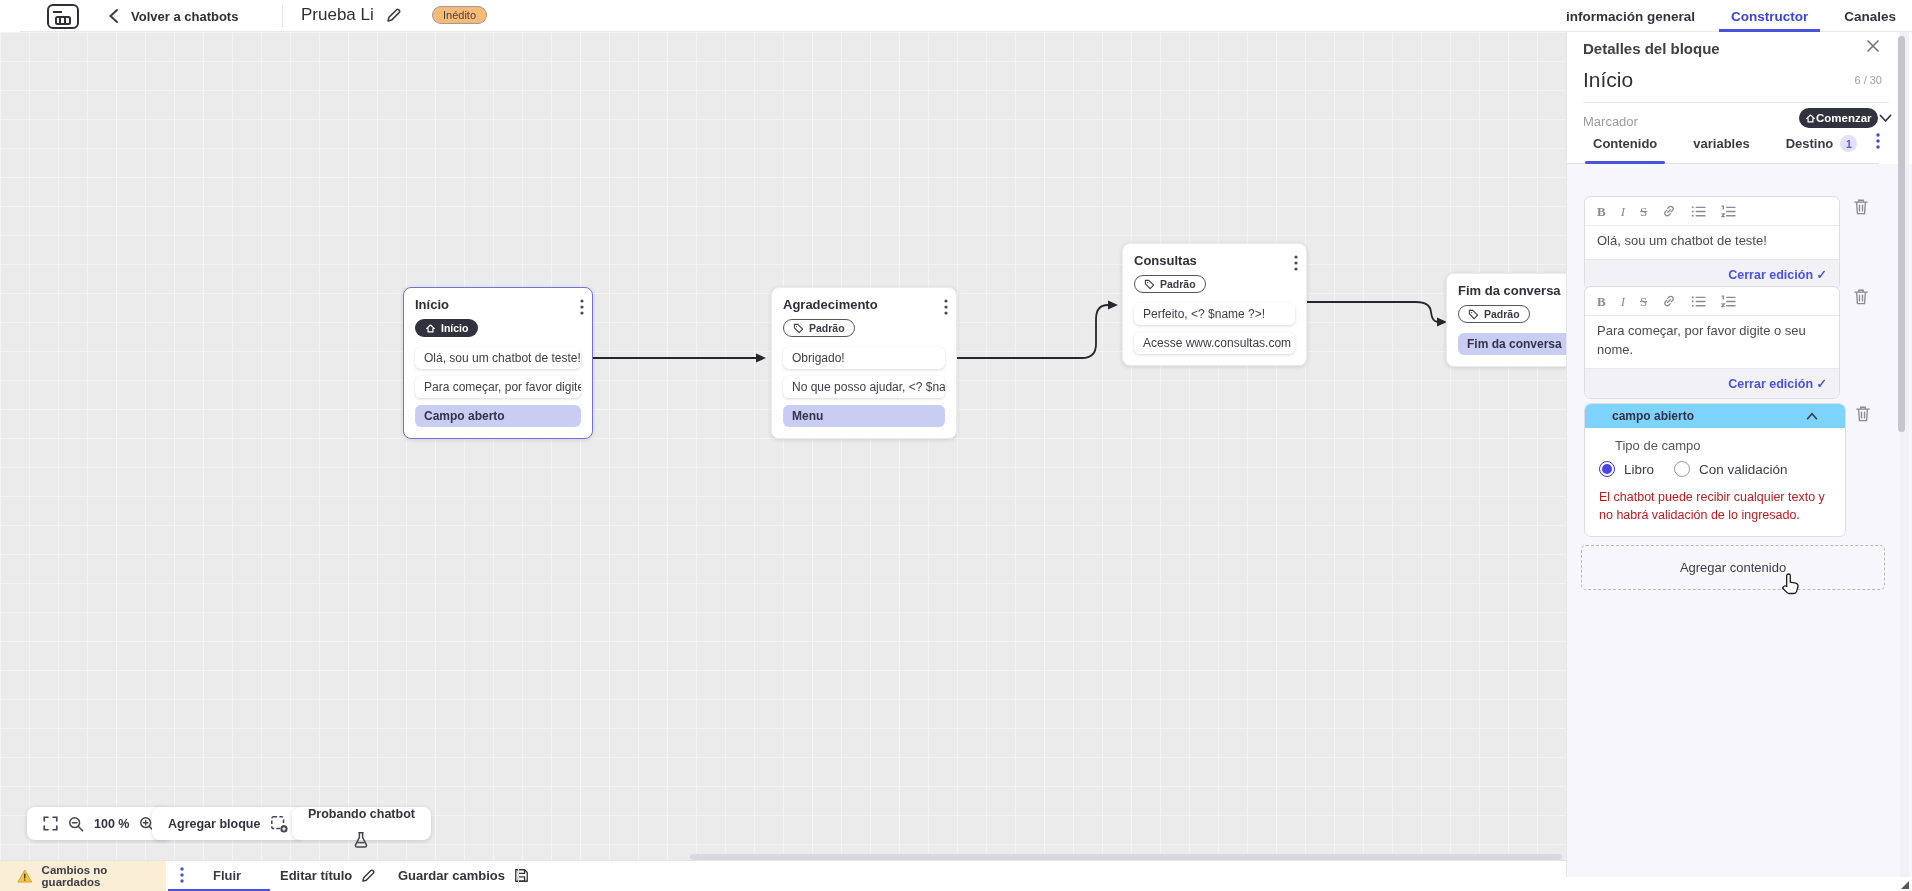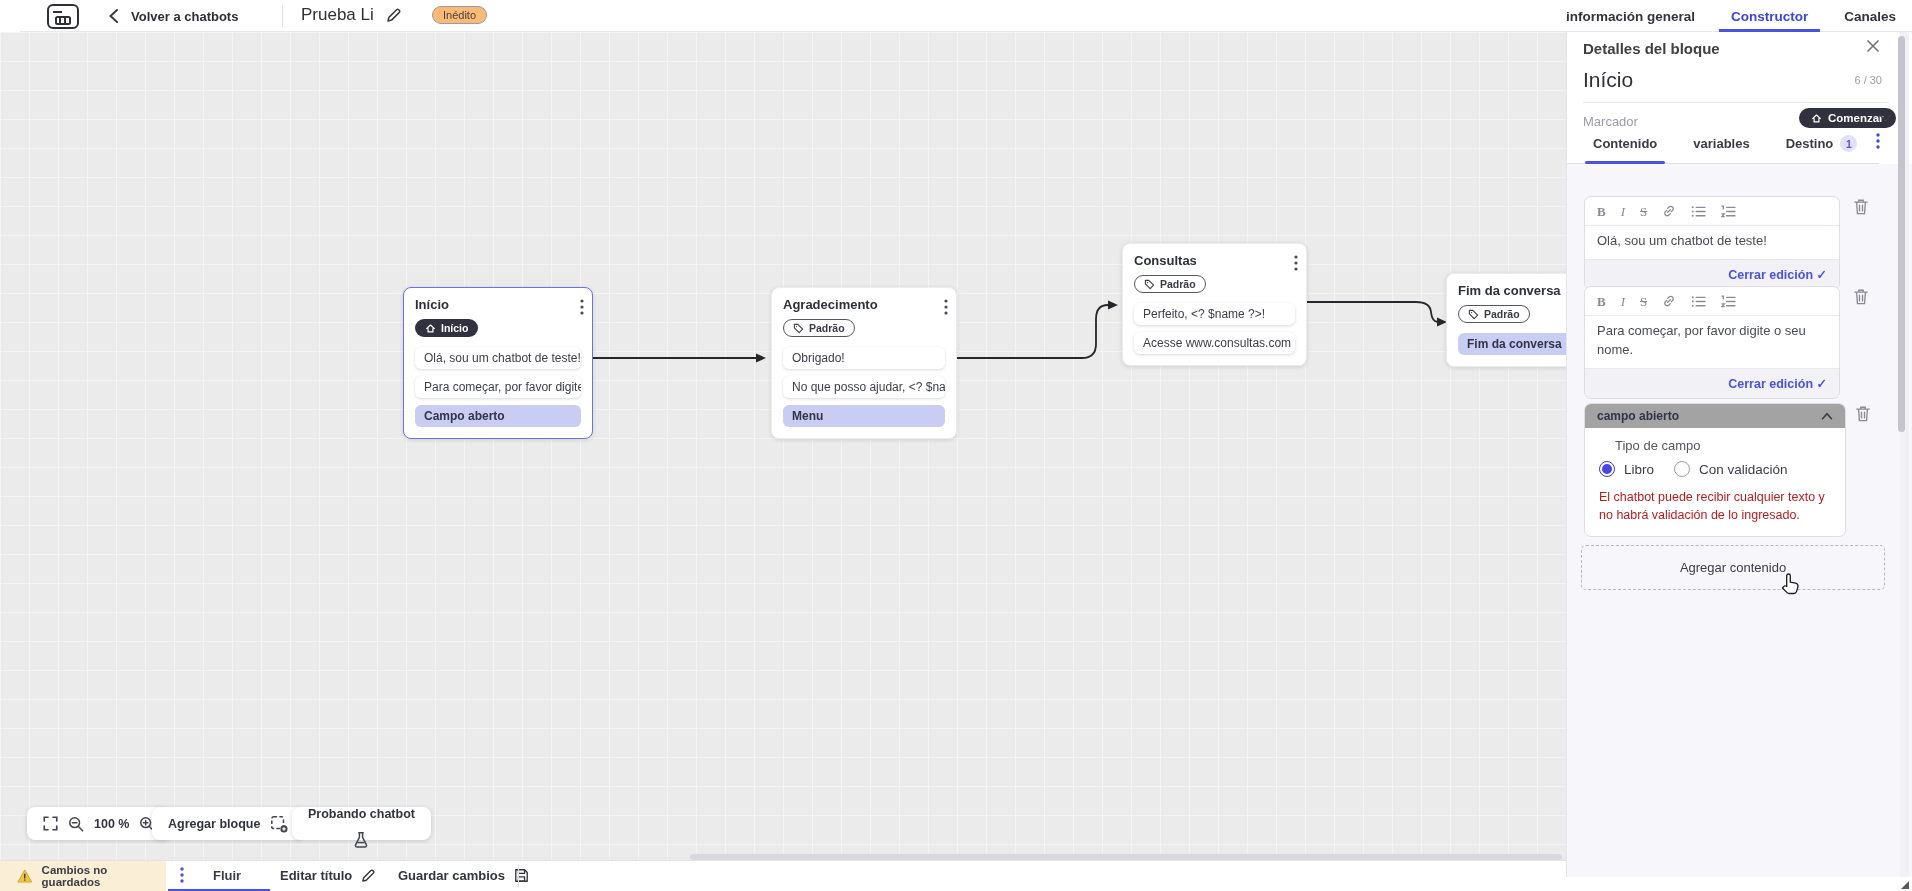--- a/index.html
+++ b/index.html
@@ -46,21 +46,21 @@
   .h-scrollbar { position:absolute; left:690px; top:822px; width:872px; height:6px; border-radius:3px; background:#d9d8de; }
 
   
   .panel { position:absolute; left:1566px; top:32px; width:346px; height:845px; background:#fff; border-left:1px solid #e5e4ea; z-index:20; }
   .panel-header { position:absolute; left:16px; top:8px; font-size:15px; font-weight:700; color:#404040; }
   .panel-close { position:absolute; right:32px; top:7px; color:#77767f; cursor:pointer; }
   .block-name { position:absolute; left:16px; top:36px; font-size:21px; color:#2e2f38; }
   .block-counter { position:absolute; right:30px; top:42px; font-size:11px; color:#9d9ca8; }
   .hr1 { position:absolute; left:16px; top:70px; width:306px; height:1px; background:#e6e5ec; }
   .marker-label { position:absolute; left:16px; top:82px; font-size:13px; color:#9c9ba7; }
-  .marker-pill { position:absolute; left:232px; top:76px; display:inline-flex; align-items:center; gap:6px; background:#32323e; color:#fff; border-radius:12px; padding:4px 12px; font-size:11.5px; font-weight:700; cursor:pointer; }
+  .marker-pill { position:absolute; left:232px; top:76px; display:inline-flex; align-items:center; background:#32323e; color:#fff; border-radius:12px; padding:4px 6px; font-size:11.5px; font-weight:700; cursor:pointer; }
   .marker-chevron { position:absolute; left:312px; top:82px; color:#3a3b45; cursor:pointer; }
   .panel-tabs { position:absolute; left:26px; top:103px; display:flex; gap:36px; }
   .panel-tab { font-size:13px; font-weight:700; color:#3a3b45; cursor:pointer; display:flex; align-items:center; gap:7px; }
   .hr2 { position:absolute; left:0; top:131px; width:312px; height:1px; background:#e2e1e8; }
   .tab-underline { position:absolute; left:18px; top:129px; width:80px; height:3px; background:#4a52e0; border-radius:2px; }
   .dest-badge { display:inline-flex; width:17px; height:17px; border-radius:50%; background:#e3e0fb; color:#5a50e0; font-size:10.5px; font-weight:700; align-items:center; justify-content:center; }
   .panel-kebab { position:absolute; right:32px; top:101px; color:#4049d8; cursor:pointer; }
   .panel-body { position:absolute; left:0; top:132px; width:346px; height:713px; background:#f7f6fa; }
 
   .editor { position:absolute; left:17px; width:256px; background:#fff; border:1px solid #dedce7; border-radius:7px; overflow:hidden; }
@@ -68,21 +68,21 @@
   .ed-toolbar .tbtn { font-size:13px; cursor:pointer; line-height:1; }
   .tb-b { font-weight:700; font-family:"Liberation Serif", serif; }
   .tb-i { font-style:italic; font-family:"Liberation Serif", serif; }
   .tb-s { text-decoration:line-through; font-family:"Liberation Serif", serif; }
   .ed-text { padding:6px 12px 8px; font-size:13px; color:#4a4b55; line-height:1.45; background:#fff; }
   .ed-footer { background:#f2f1f6; border-top:1px solid #e9e8ef; padding:7px 12px; display:flex; justify-content:flex-end; }
   .close-edit { font-size:12.5px; font-weight:700; color:#4a52e0; cursor:pointer; }
   .trash { position:absolute; color:#8a8995; cursor:pointer; }
 
   .openfield { position:absolute; left:17px; top:371px; width:262px; border:1px solid #dedce7; border-radius:7px; background:#fff; overflow:hidden; }
-  .of-header { background:#a3a3a3; padding:5px 12px; display:flex; justify-content:space-between; align-items:center; cursor:pointer; }
+  .of-header { background:#7dd3fc; padding:5px 27px; display:flex; justify-content:space-between; align-items:center; cursor:pointer; }
   .of-title { font-size:12px; font-weight:700; color:#32334a; }
   .of-body { padding:10px 14px 12px; }
   .of-type-label { font-size:13px; color:#55565f; margin-left:16px; }
   .radio-row { display:flex; align-items:center; gap:20px; margin-top:8px; }
   .radio-opt { display:flex; align-items:center; gap:9px; font-size:13.5px; color:#3c3d47; cursor:pointer; }
   .radio { width:16px; height:16px; border-radius:50%; border:1.5px solid #9b9aa6; background:#fff; position:relative; }
   .radio.sel { border-color:#3d38d6; }
   .radio.sel::after { content:""; position:absolute; left:1.5px; top:1.5px; width:10px; height:10px; border-radius:50%; background:#4845e4; }
   .of-help { margin-top:11px; font-size:12.5px; line-height:1.45; color:#b91c1c; }
 

